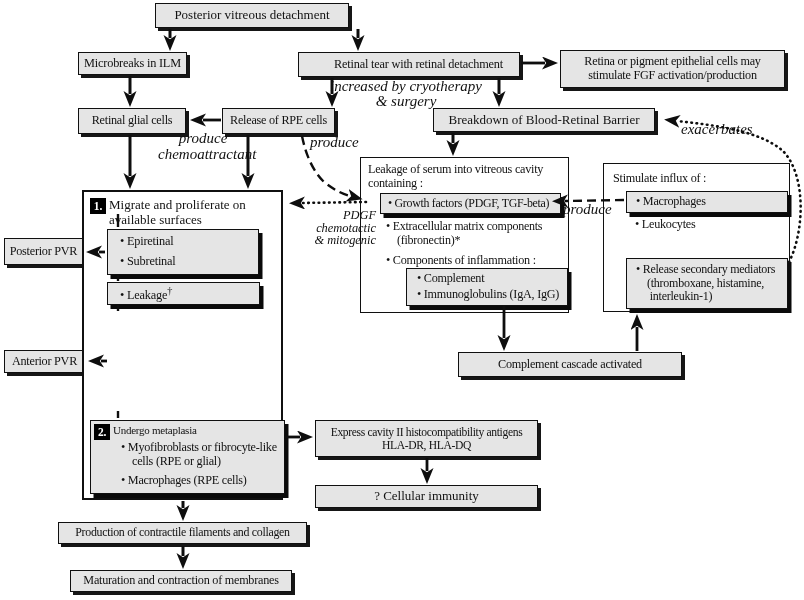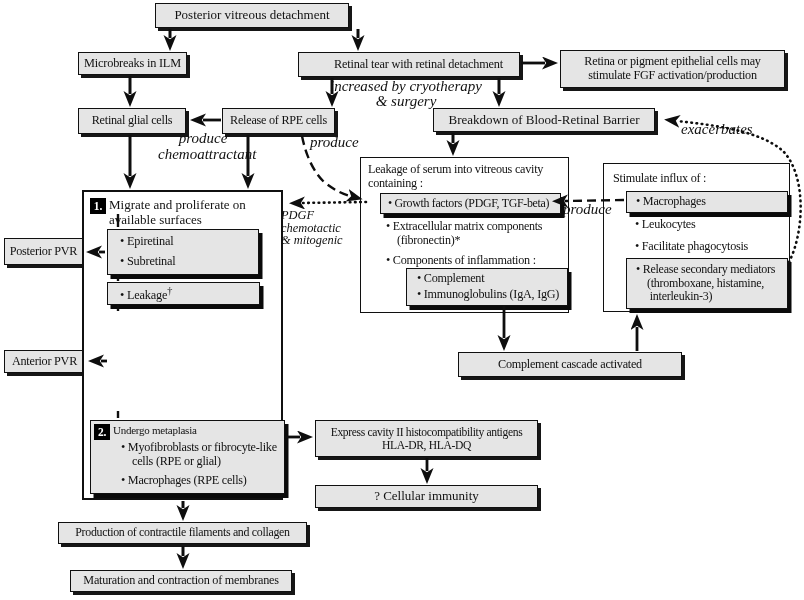--- a/index.html
+++ b/index.html
@@ -81,40 +81,39 @@
       <div class="li">• Immunoglobulins (IgA, IgG)</div>
     </div>
   </div>
 
   <div class="container thin" style="left:603px;top:163px;width:187px;height:149px;">
     <div class="txt f122" style="left:9px;top:7px;width:170px;">Stimulate influx of :</div>
     <div class="node hi col f122" style="left:22px;top:27px;width:162px;height:22px;padding-left:9px;">
       <div class="li">• Macrophages</div>
     </div>
     <div class="txt li f122" style="left:31px;top:53px;width:150px;">• Leukocytes</div>
-    <div class="txt li f122" style="left:31px;top:75px;width:150px;">• Facilitate phagocytosis</div>
     <div class="node hi col f120" style="left:22px;top:94px;width:162px;height:51px;padding-left:9px;">
       <div class="li" style="white-space:pre-wrap;">• Release secondary mediators
 (thromboxane, histamine,
- interleukin-3)</div>
+ interleukin-1)</div>
     </div>
   </div>
 
   <div class="node f122" style="left:458px;top:352px;width:224px;height:25px;">Complement cascade activated</div>
   <div class="node f116" style="left:315px;top:420px;width:223px;height:37px;">Express cavity II histocompatibility antigens
 HLA-DR, HLA-DQ</div>
   <div class="node" style="left:315px;top:485px;width:223px;height:23px;">? Cellular immunity</div>
   <div class="node f119" style="left:58px;top:522px;width:249px;height:22px;">Production of contractile filaments and collagen</div>
   <div class="node f122" style="left:70px;top:570px;width:222px;height:22px;">Maturation and contraction of membranes</div>
 
   <div class="it" style="left:323px;top:79px;width:166px;text-align:center;">increased by cryotherapy &amp; surgery</div>
   <div class="it" style="left:158px;top:131px;width:90px;text-align:center;line-height:1.05;">produce
 chemoattractant</div>
   <div class="it" style="left:310px;top:135px;">produce</div>
-  <div class="it" style="left:281px;top:209px;width:72px;text-align:left;font-size:12.4px;line-height:1.02;">PDGF
+  <div class="it" style="left:281px;top:209px;width:72px;text-align:right;font-size:12.4px;line-height:1.02;padding-left:23px;">PDGF
 chemotactic
 &amp; mitogenic</div>
   <div class="it" style="left:563px;top:202px;">produce</div>
   <div class="it" style="left:681px;top:122px;">exacerbates</div>
 
   <svg class="overlay" width="804" height="600" viewBox="0 0 804 600">
     <defs>
       <marker id="ah" markerUnits="userSpaceOnUse" markerWidth="18" markerHeight="14" refX="3" refY="6.5" orient="auto">
         <path d="M0,0 L16,6.5 L0,13 L4.2,6.5 Z" fill="#0e0e0e"></path>
       </marker>

